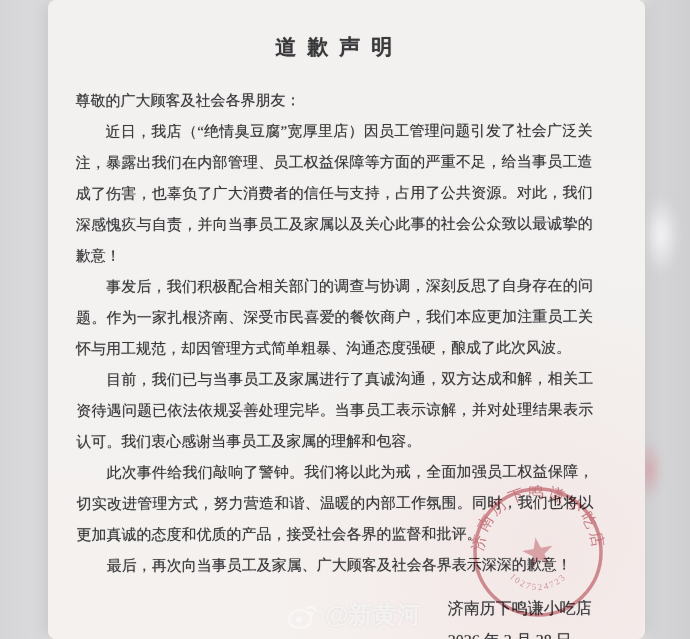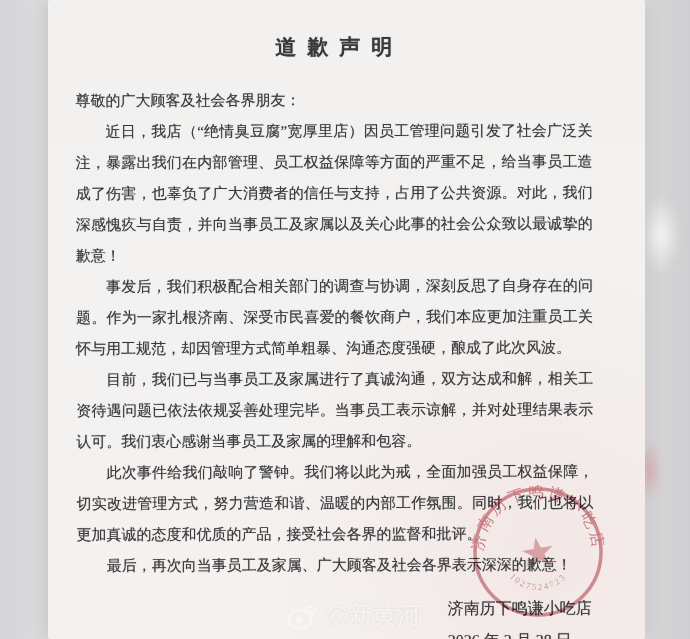--- a/index.html
+++ b/index.html
@@ -20,21 +20,21 @@
     filter:blur(4px);}
   .bar-right::after{content:"";position:absolute;left:-6px;top:440px;width:26px;height:60px;
     background:radial-gradient(closest-side,rgba(222,140,150,.55),rgba(222,140,150,0));
     filter:blur(3px);}
   .paper{
     position:absolute;left:48px;top:0;width:597px;height:639px;
     background:
       radial-gradient(circle at 84% 86%, rgba(238,205,205,.28), rgba(238,205,205,0) 38%),
       linear-gradient(180deg,#f2f1ef 0%,#f3f2f0 50%,#f5f1ef 100%);
     box-shadow:0 0 16px rgba(110,110,118,.35);
-    border-radius:2px;
+    border-radius:8px;
     color:#3a3a3c;
   }
   .paper-inner{
     position:absolute;inset:0;
     padding:0 52px 0 28px;
     transform:rotate(-0.15deg);
   }
   .title{
     margin:33px 0 0;
     font-size:21px;font-weight:600;letter-spacing:11px;

